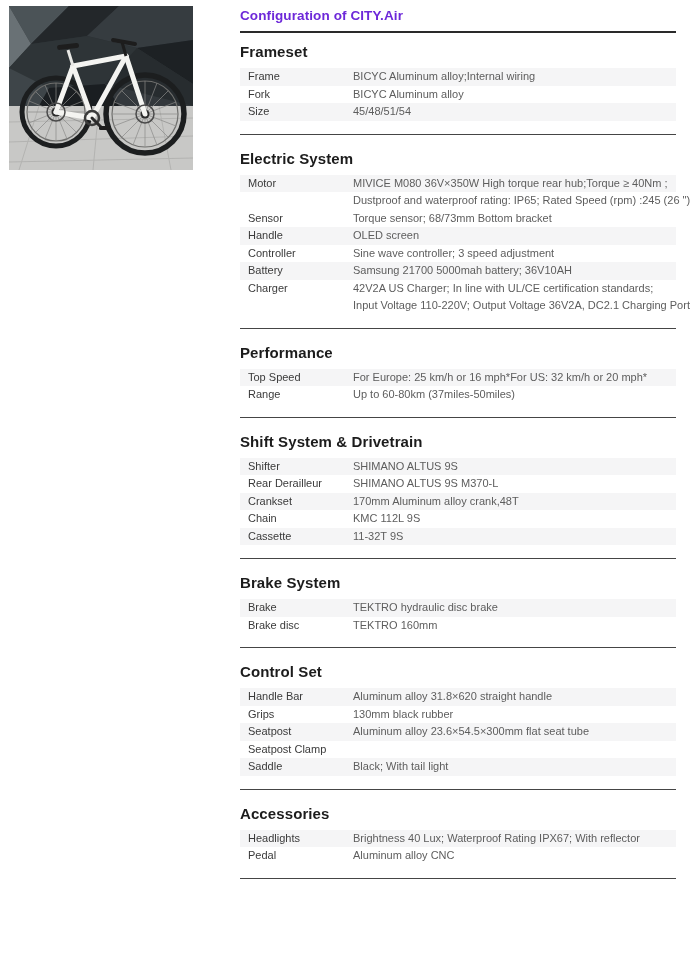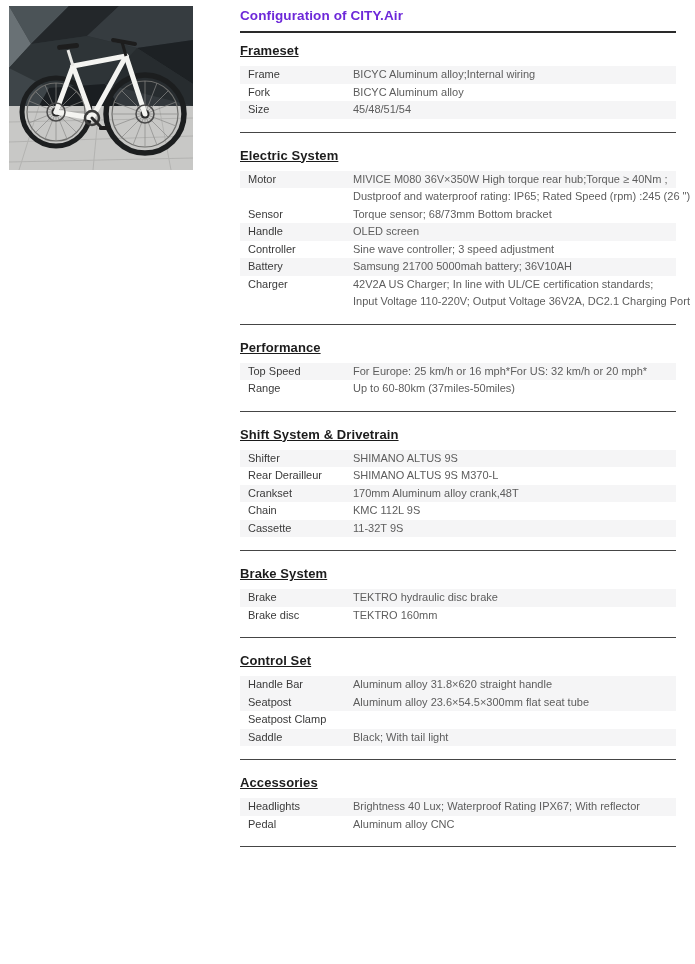--- a/index.html
+++ b/index.html
@@ -36,26 +36,25 @@
     border-bottom: 2px solid #2a2a2a;
     letter-spacing: 0.1px;
   }
   .section {
     padding-top: 4px;
     padding-bottom: 13px;
     border-bottom: 1.5px solid #454545;
     margin-bottom: 5px;
   }
   .section-heading {
-    font-size: 13px;
+    font-size: 15px;
     font-weight: bold;
     color: #1c1c1c;
     padding: 6px 0 8px 0;
     letter-spacing: 0.1px;
-    text-decoration: underline;
   }
   .spec-line {
     display: flex;
     align-items: flex-start;
     min-height: 17.5px;
     line-height: 17.5px;
     font-size: 11px;
   }
   .spec-line.striped { background: #f5f5f6; }
   .spec-label {
@@ -265,20 +264,24 @@
   </div>
         </div>
   </div>
       <div class="section" data-wide-labels="false">
     <div class="section-heading">Control Set</div>
     <div class="section-rows">
           <div class="spec-line striped">
     <div class="spec-label">Handle Bar</div>
     <div class="spec-value">Aluminum alloy 31.8×620 straight handle</div>
   </div>
+          <div class="spec-line">
+    <div class="spec-label">Grips</div>
+    <div class="spec-value">130mm black rubber</div>
+  </div>
           <div class="spec-line striped">
     <div class="spec-label">Seatpost</div>
     <div class="spec-value">Aluminum alloy 23.6×54.5×300mm flat seat tube</div>
   </div>
           <div class="spec-line">
     <div class="spec-label">Seatpost Clamp</div>
   </div>
           <div class="spec-line striped">
     <div class="spec-label">Saddle</div>
     <div class="spec-value">Black; With tail light</div>

